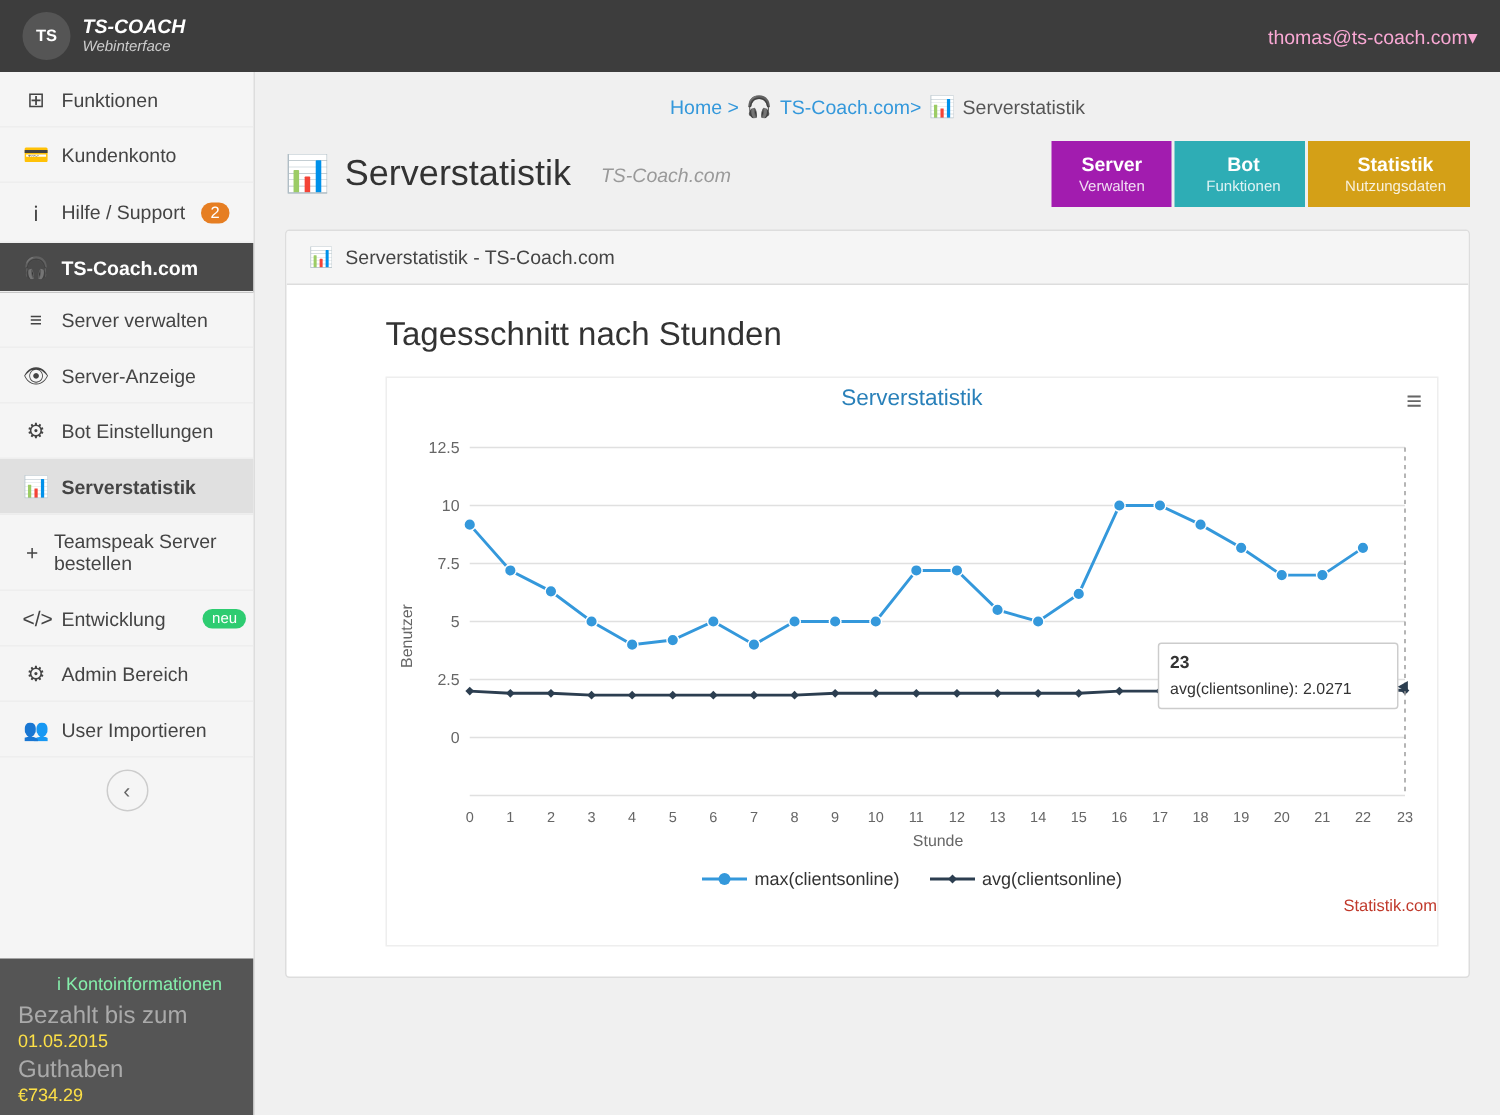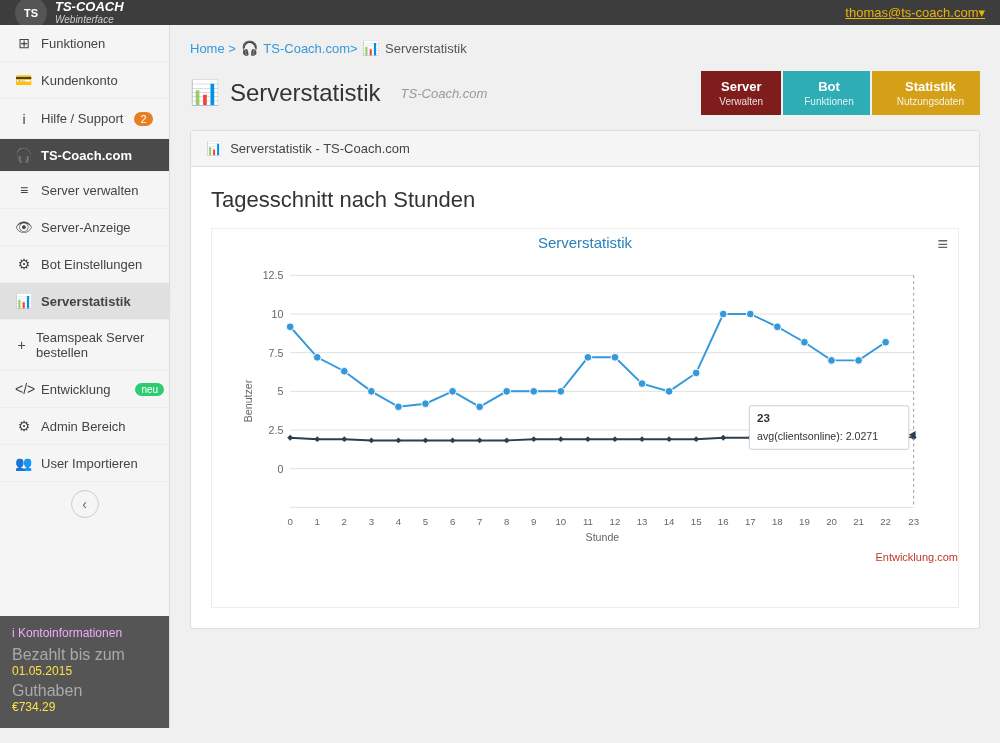--- a/index.html
+++ b/index.html
@@ -1,37 +1,37 @@
 <!DOCTYPE html>
 <html><head>
   <meta charset="utf-8">
   <style>
     * { box-sizing: border-box; margin: 0; padding: 0; }
     body { font-family: Arial, sans-serif; font-size: 13px; background: #f0f0f0; color: #333; }
 
     
     #topbar {
       background: #3d3d3d;
-      height: 25px;
+      height: 48px;
       display: flex;
       align-items: center;
       justify-content: space-between;
       padding: 0 15px;
     }
     #topbar-logo { display: flex; align-items: center; gap: 8px; }
     #topbar-logo .logo-icon {
       width: 32px; height: 32px;
       background: #555;
       border-radius: 50%;
       display: flex; align-items: center; justify-content: center;
       font-weight: bold; color: #fff; font-size: 11px;
     }
     #topbar-logo .logo-text { color: #fff; font-size: 13px; line-height: 1.2; font-style: italic; }
     #topbar-logo .logo-text span { display: block; font-size: 10px; color: #ccc; }
-    #topbar-user { color: #eab308; font-size: 13px; cursor: pointer; text-decoration: underline; }
+    #topbar-user { color: #f9a8d4; font-size: 13px; cursor: pointer; }
 
     
     #layout { display: flex; height: calc(100vh - 40px); }
 
     
     #sidebar {
       width: 170px;
       background: #f5f5f5;
       border-right: 1px solid #ddd;
       display: flex;
@@ -78,36 +78,37 @@
       display: flex; align-items: center; justify-content: center;
       color: #666; font-size: 14px;
     }
     .sidebar-info-box {
       background: #555;
       color: #ccc;
       padding: 10px 12px;
       font-size: 11px;
       margin-top: auto;
     }
-    .sidebar-info-box .info-title { color: #f0abfc; font-size: 12px; margin-bottom: 6px; }
+    .sidebar-info-box .info-title { color: #86efac; font-size: 12px; margin-bottom: 6px; margin-left: 26px; }
     .sidebar-info-box .info-label { color: #aaa; font-size: 16px; }
     .sidebar-info-box .info-value { color: #fde047; font-size: 12px; margin-bottom: 4px; }
 
     
     #main {
       flex: 1;
       overflow-y: auto;
       padding: 15px 20px;
     }
 
     
     #breadcrumb {
       display: flex; align-items: center; gap: 5px;
       font-size: 13px; color: #555;
       margin-bottom: 15px;
+      justify-content: center;
     }
     #breadcrumb a { color: #3498db; text-decoration: none; }
     #breadcrumb .icon { font-size: 14px; }
 
     
     #page-header {
       display: flex; align-items: center; justify-content: space-between;
       margin-bottom: 15px;
     }
     #page-title-block { display: flex; align-items: center; gap: 10px; }
@@ -121,39 +122,39 @@
       padding: 8px 16px;
       color: #fff;
       border: none;
       cursor: pointer;
       font-size: 12px;
       text-align: center;
       min-width: 80px;
     }
     .action-btn .btn-title { font-size: 13px; font-weight: bold; display: block; }
     .action-btn .btn-sub { font-size: 10px; display: block; margin-top: 2px; opacity: 0.85; }
-    .btn-green { background: #7f1d1d; }
+    .btn-green { background: #a21caf; }
     .btn-teal { background: #2eadb5; padding-left: 21px; }
     .btn-orange { background: #d4a017; padding-left: 25px; }
 
     
     #section-panel {
       background: #fff;
       border: 1px solid #ddd;
       border-radius: 3px;
       overflow: hidden;
     }
     #section-title-bar {
       background: #f5f5f5;
       border-bottom: 1px solid #ddd;
       padding: 10px 15px;
       display: flex; align-items: center; gap: 8px;
       font-size: 13px; color: #444;
     }
-    #section-body { padding: 20px; }
+    #section-body { padding: 20px; margin-left: 46px; }
 
     #chart-heading {
       font-size: 22px; font-weight: normal; color: #333;
       margin-bottom: 15px;
     }
 
     
     #chart-container {
       position: relative;
       width: 100%;
@@ -468,20 +469,36 @@
             <line x1="700" y1="20" x2="700" y2="260" stroke="#999" stroke-width="1" stroke-dasharray="3,3"></line>
 
             <rect x="530" y="155" width="165" height="45" fill="white" stroke="#ccc" stroke-width="1" rx="2"></rect>
             <text x="538" y="172" font-size="12" fill="#333" font-weight="bold">23</text>
             <text x="538" y="190" font-size="11" fill="#333">avg(clientsonline): 2.0271</text>
 
             <polygon points="695,185 702,181 702,189" fill="#2c3e50"></polygon>
 
           </svg>
 
-
-          <div id="highcharts-credit">Entwicklung.com</div>
+          <div id="chart-legend">
+            <div class="legend-item">
+              <svg width="30" height="12" style="vertical-align:middle;">
+                <line x1="0" y1="6" x2="30" y2="6" stroke="#3498db" stroke-width="2"></line>
+                <circle cx="15" cy="6" r="4" fill="#3498db"></circle>
+              </svg>
+              <span>max(clientsonline)</span>
+            </div>
+            <div class="legend-item">
+              <svg width="30" height="12" style="vertical-align:middle;">
+                <line x1="0" y1="6" x2="30" y2="6" stroke="#2c3e50" stroke-width="2"></line>
+                <polygon points="15,3 18,6 15,9 12,6" fill="#2c3e50"></polygon>
+              </svg>
+              <span>avg(clientsonline)</span>
+            </div>
+          </div>
+
+          <div id="highcharts-credit">Statistik.com</div>
         </div>
       </div>
     </div>
 
   </div>
 </div>
 
 </body></html>

